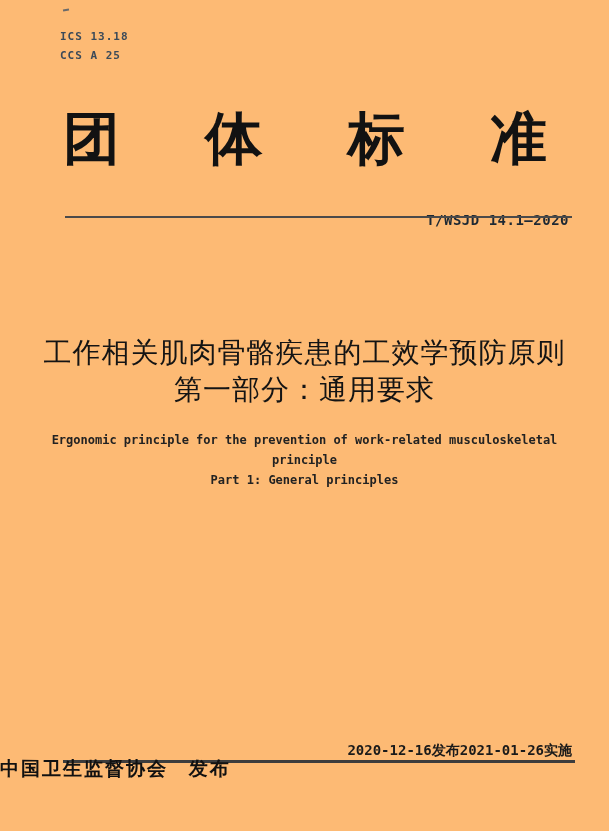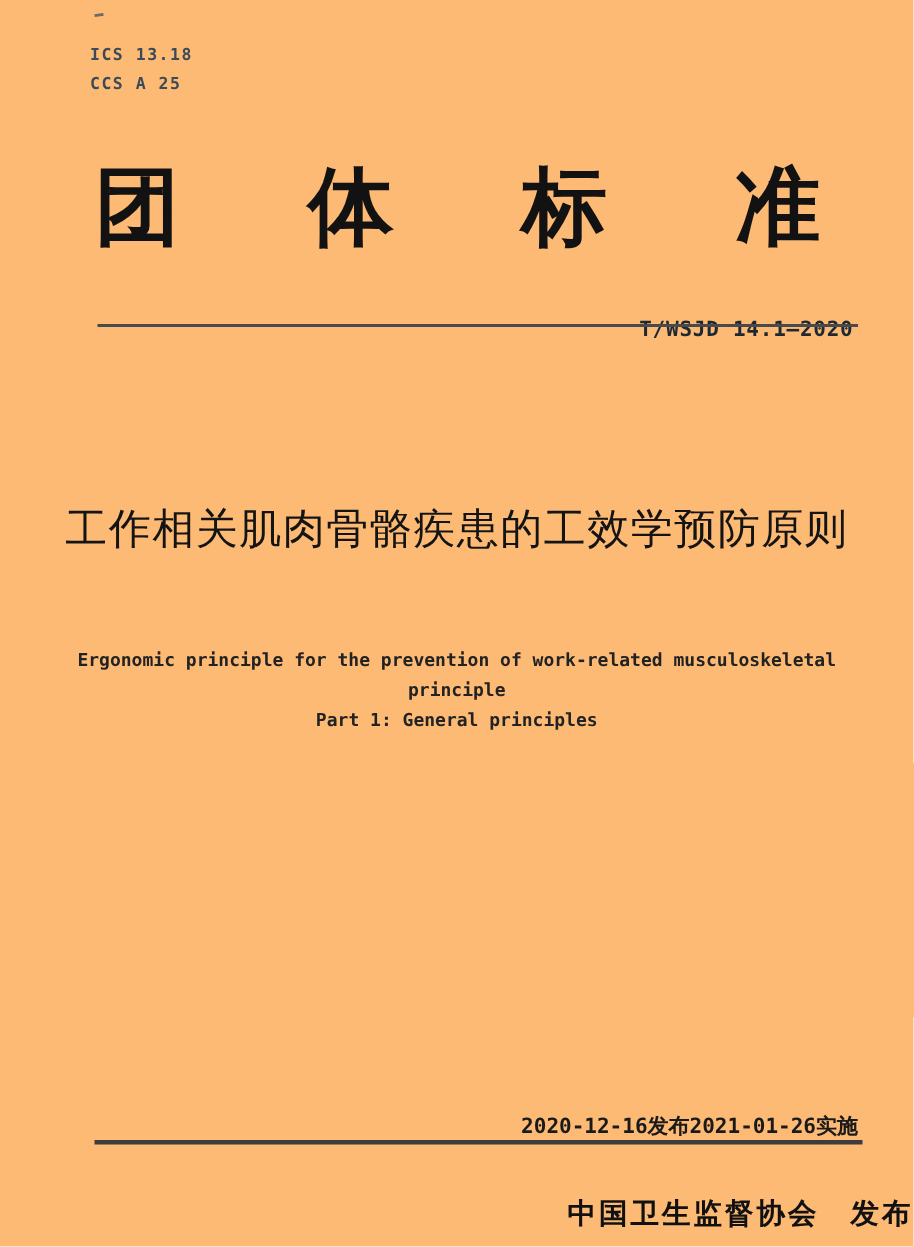--- a/index.html
+++ b/index.html
@@ -126,24 +126,24 @@
     top: 760px;
     left: 63px;
     width: 512px;
     height: 0;
     border-top: 3px solid #3d3d3d;
   }
 
   
   .publisher {
     position: absolute;
-    top: 796px;
+    top: 756px;
     left: 0;
     width: 609px;
-    text-align: right;
+    text-align: left;
     font-family: "Liberation Serif", serif;
     font-weight: bold;
     font-size: 19px;
     color: #111111;
     letter-spacing: 2px;
   }
   .publisher .suffix {
     margin-left: 14px;
   }
 </style>
@@ -165,20 +165,21 @@
     <span>标</span>
     <span>准</span>
   </div>
 
   <div class="std-number">T/WSJD 14.1—2020</div>
 
   <div class="rule-top"></div>
 
   <div class="title-zh">
     <div>工作相关肌肉骨骼疾患的工效学预防原则</div>
+    <div>第一部分：通用要求</div>
   </div>
 
   <div class="title-en">
     <div>Ergonomic principle for the prevention of work-related musculoskeletal</div>
     <div>principle</div>
     <div>Part 1: General principles</div>
   </div>
 
   <div class="dates">
     <span>2020-12-16发布</span>

